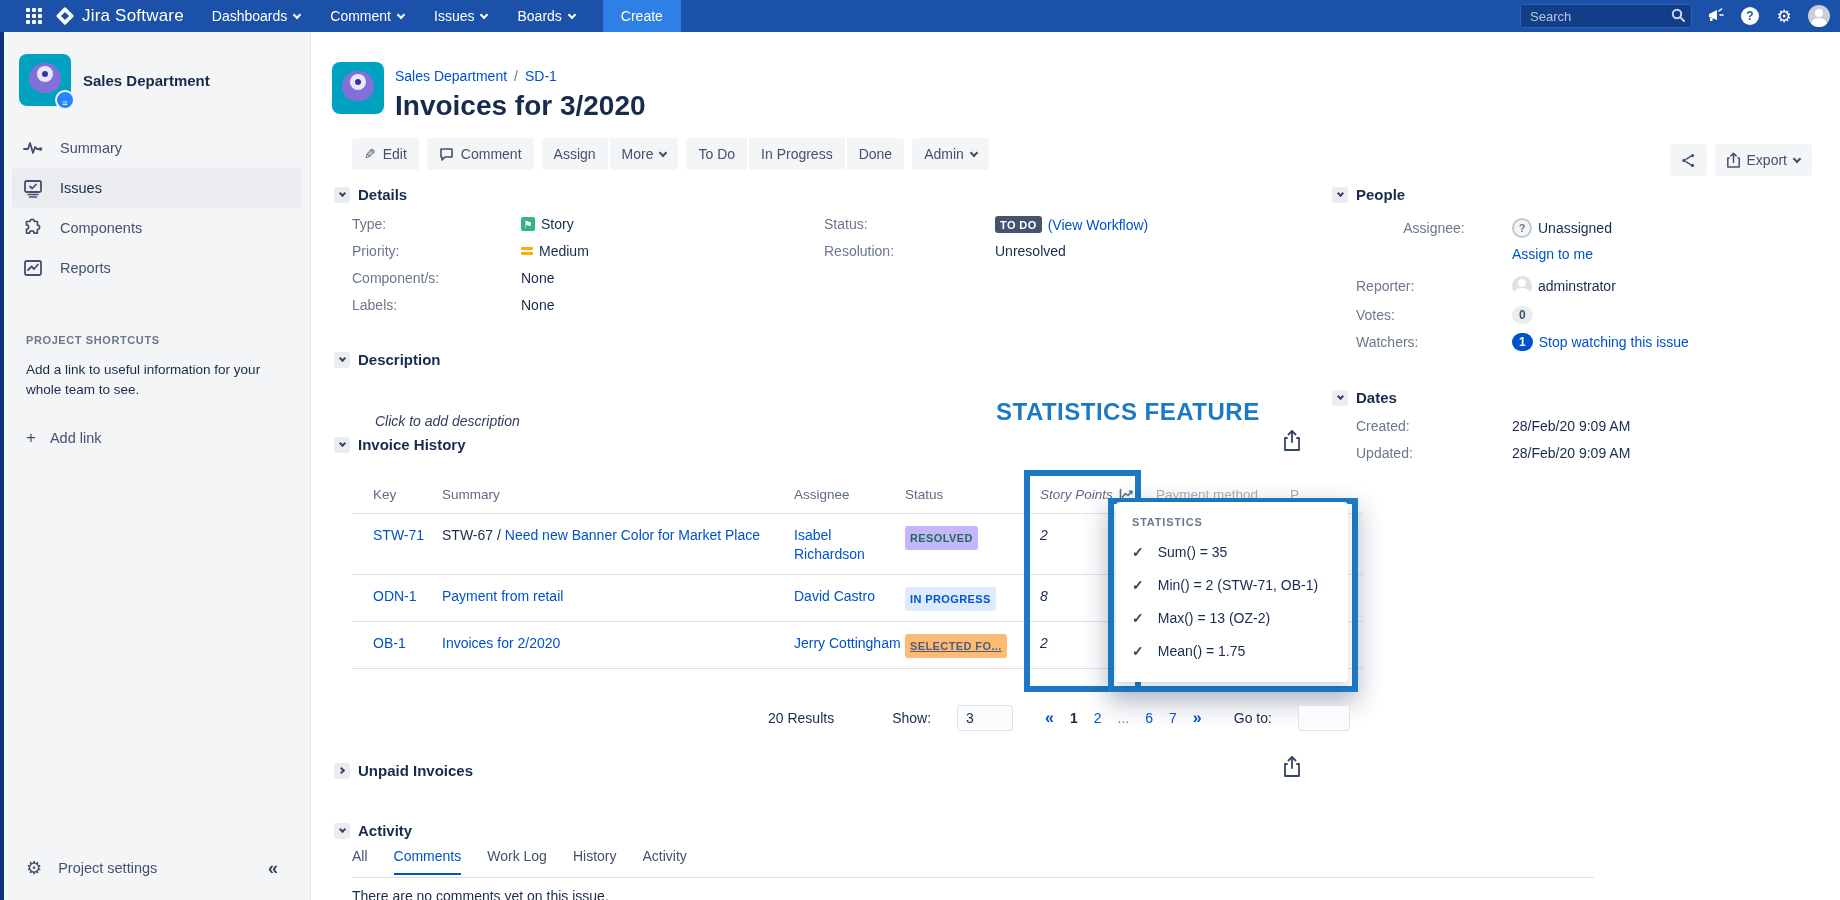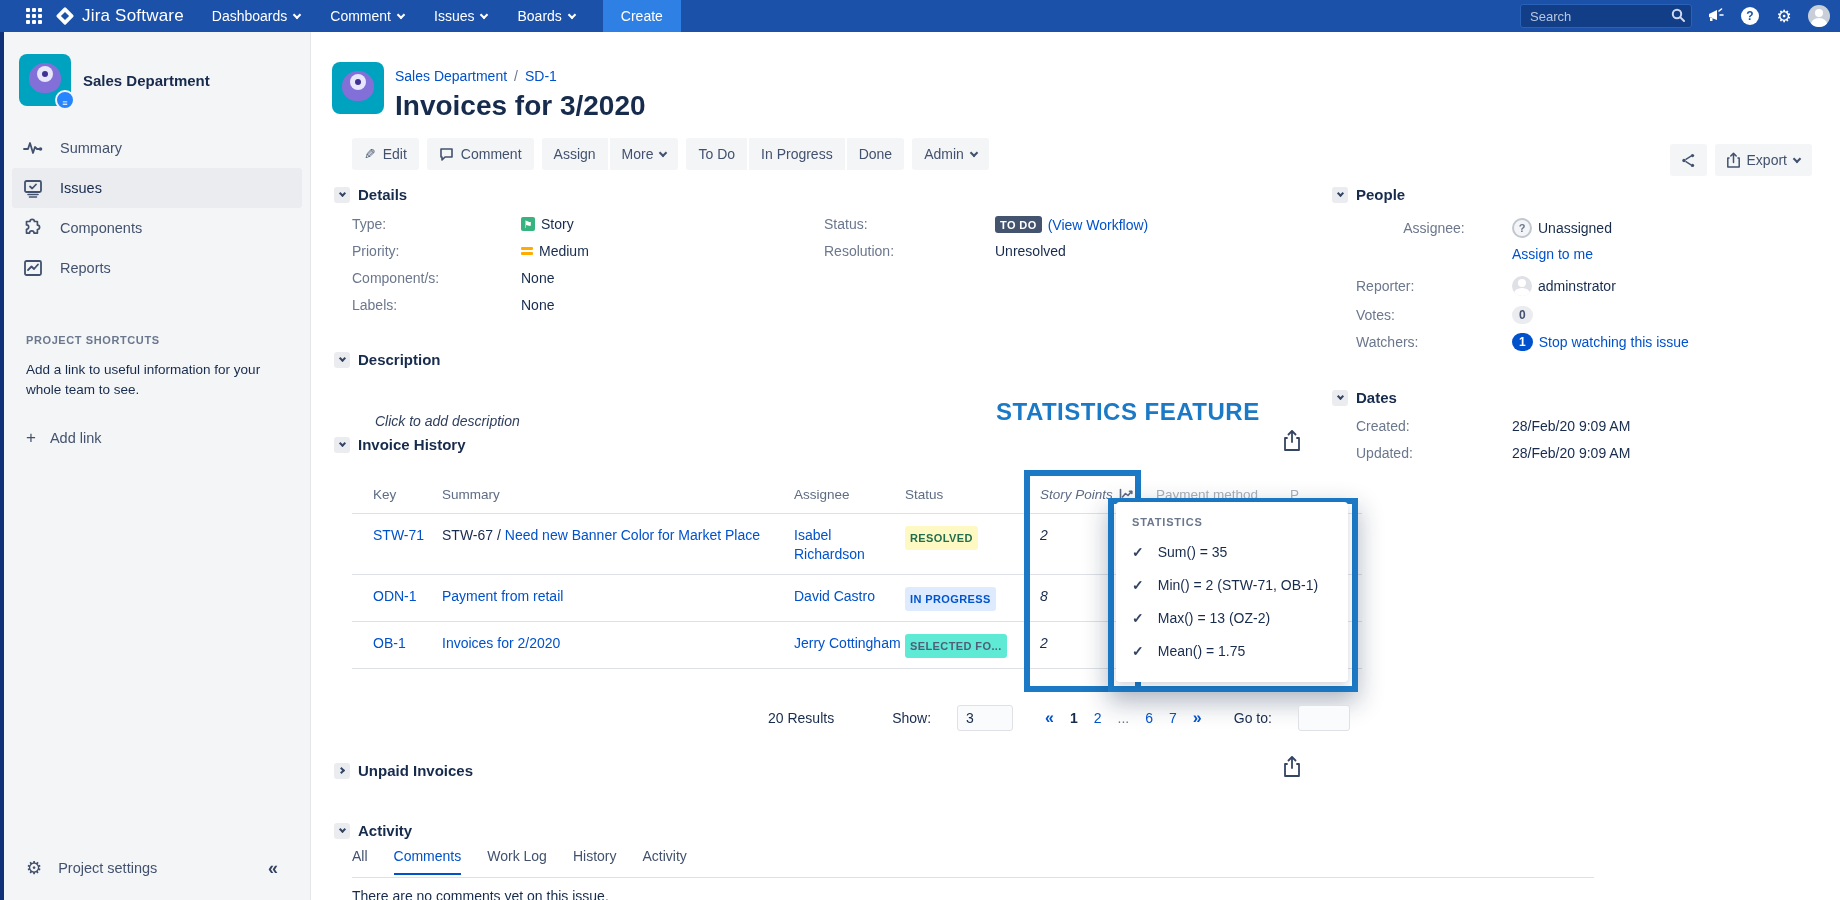--- a/index.html
+++ b/index.html
@@ -96,23 +96,23 @@
 
   .fieldrow { position:absolute; display:flex; font-size:14px; }
   .flabel { color:#6b778c; }
   .fval { color:#172b4d; display:flex; align-items:center; gap:6px; }
   .type-ico { width:14px; height:14px; border-radius:2px; background:#36b37e; color:#fff; font-size:10px;
               display:flex; align-items:center; justify-content:center; }
   .prio-ico { width:12px; height:10px; display:flex; flex-direction:column; justify-content:center; gap:2px; }
   .prio-ico i { height:3px; background:#ffab00; border-radius:1px; display:block; }
   .badge { display:inline-block; border-radius:3px; padding:3px 5px 2px; font-size:11px; font-weight:bold; letter-spacing:.4px; }
   .badge-todo { background:#44546f; color:#fff; }
-  .badge-success { background:#fef9c3; color:#216e4e; }
+  .badge-success { background:#c4b5fd; color:#216e4e; }
   .badge-inprogress { background:#deebff; color:#0055cc; }
-  .badge-default { background:#5eead4; color:#505f79; }
+  .badge-default { background:#fdba74; color:#505f79;text-decoration:underline; }
 
   .desc-placeholder { font-style:italic; color:#2f3f5c; font-size:14px; }
 
   .stat-feature-title { left:685px; top:366px; width:345px; font-size:24px; font-weight:800; color:#1b79c5;
                         letter-spacing:.5px; white-space:nowrap; }
 
   .share-ico { width:18px; height:22px; cursor:pointer; }
   .share-ico path, .share-ico line { stroke:#344563; stroke-width:1.8; fill:none; stroke-linecap:round; stroke-linejoin:round; }
 
   

